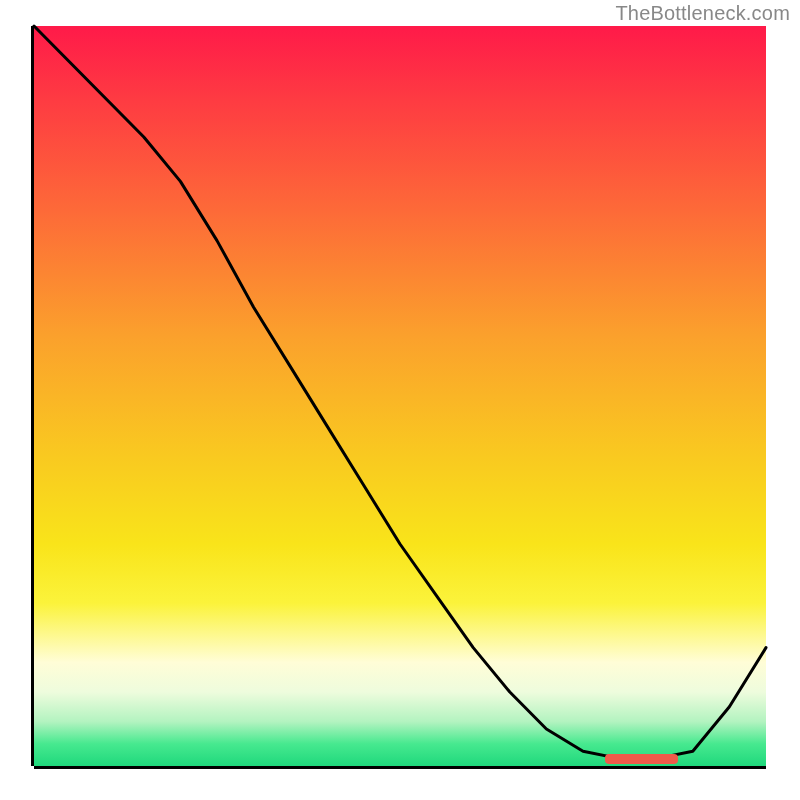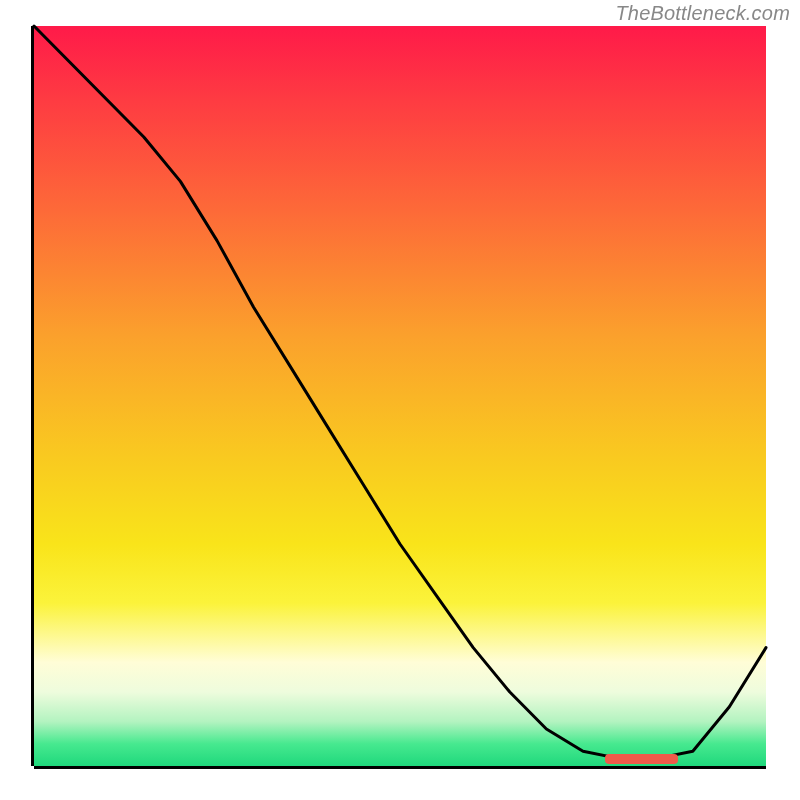--- a/index.html
+++ b/index.html
@@ -8,21 +8,20 @@
     width: 800px;
     height: 800px;
     background: #fff;
     font-family: Arial, Helvetica, sans-serif;
     overflow: hidden;
   }
   .wrap {
     position: relative;
     width: 800px;
     height: 800px;
-    font-style: italic;
   }
   .attribution {
     position: absolute;
     top: 2px;
     right: 10px;
     color: #888;
     font-size: 20px;
     font-weight: 500;
     letter-spacing: 0.2px;
   }

